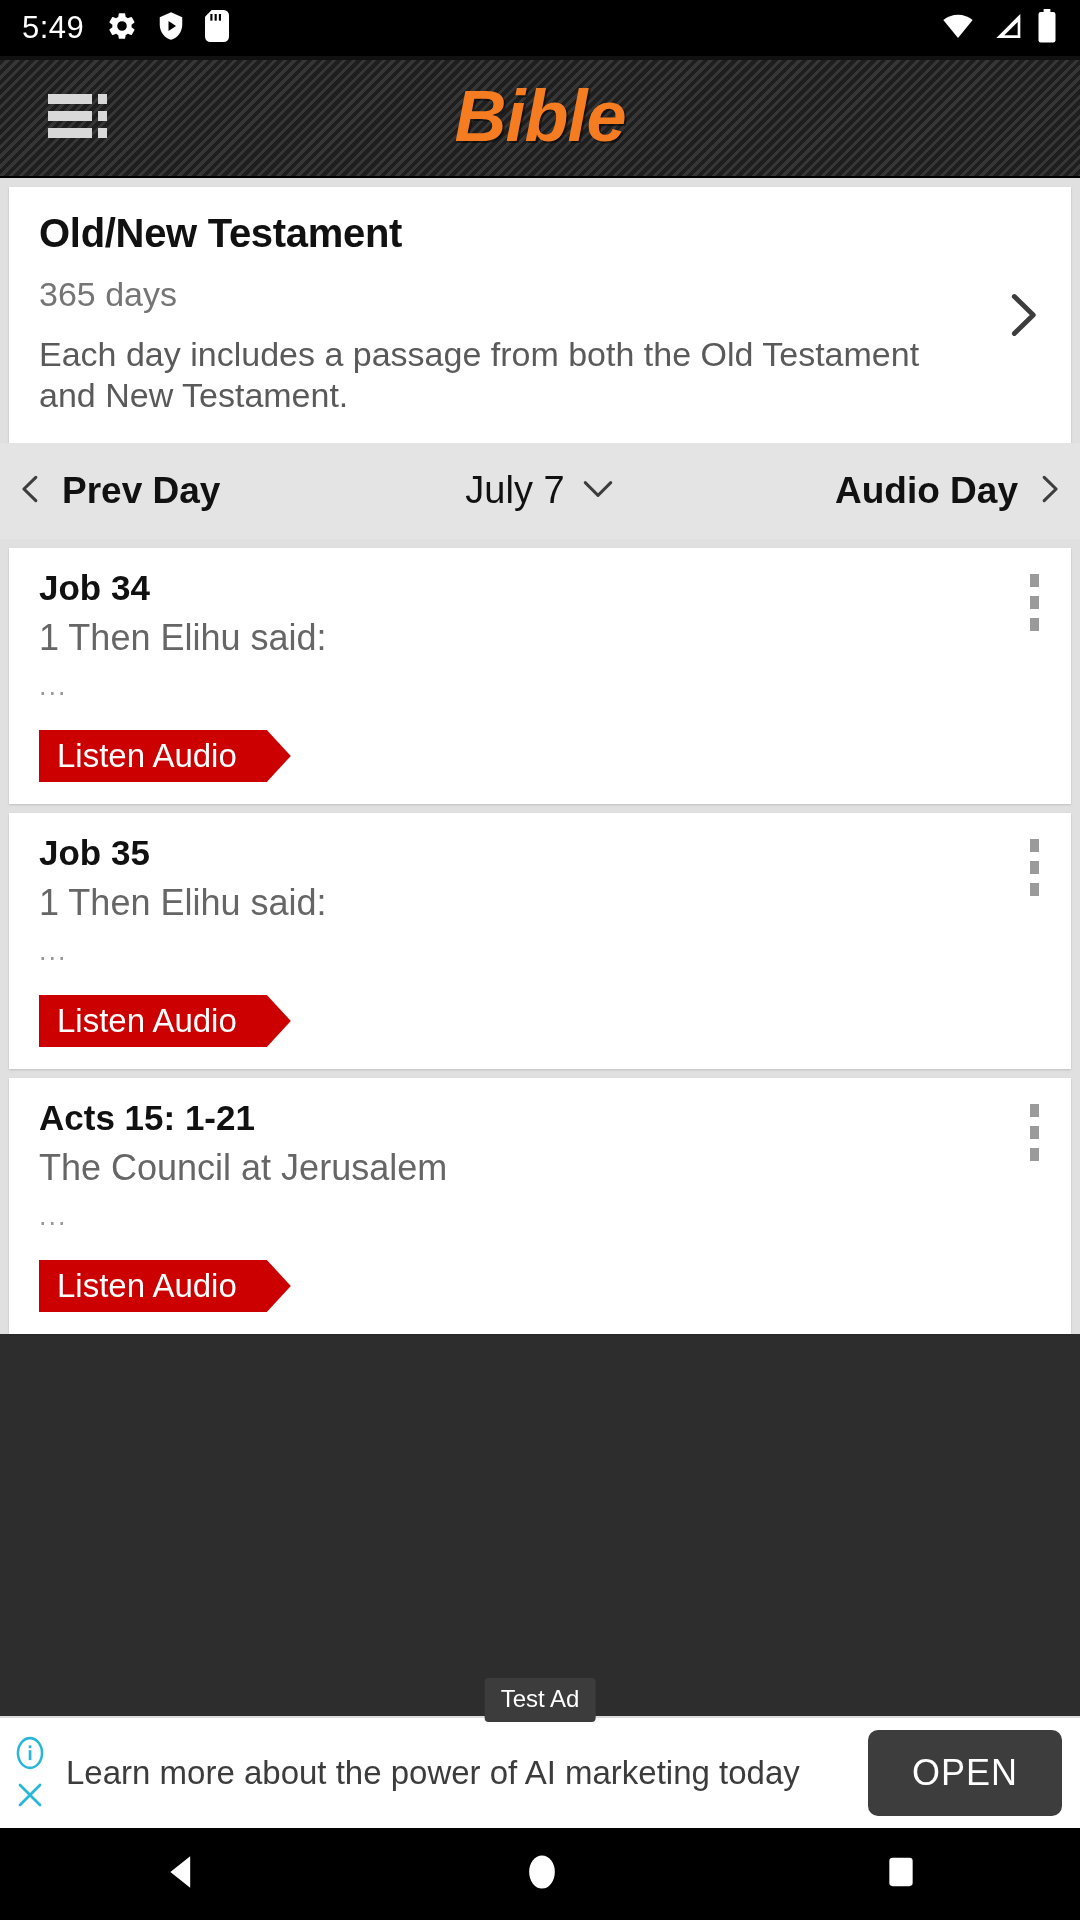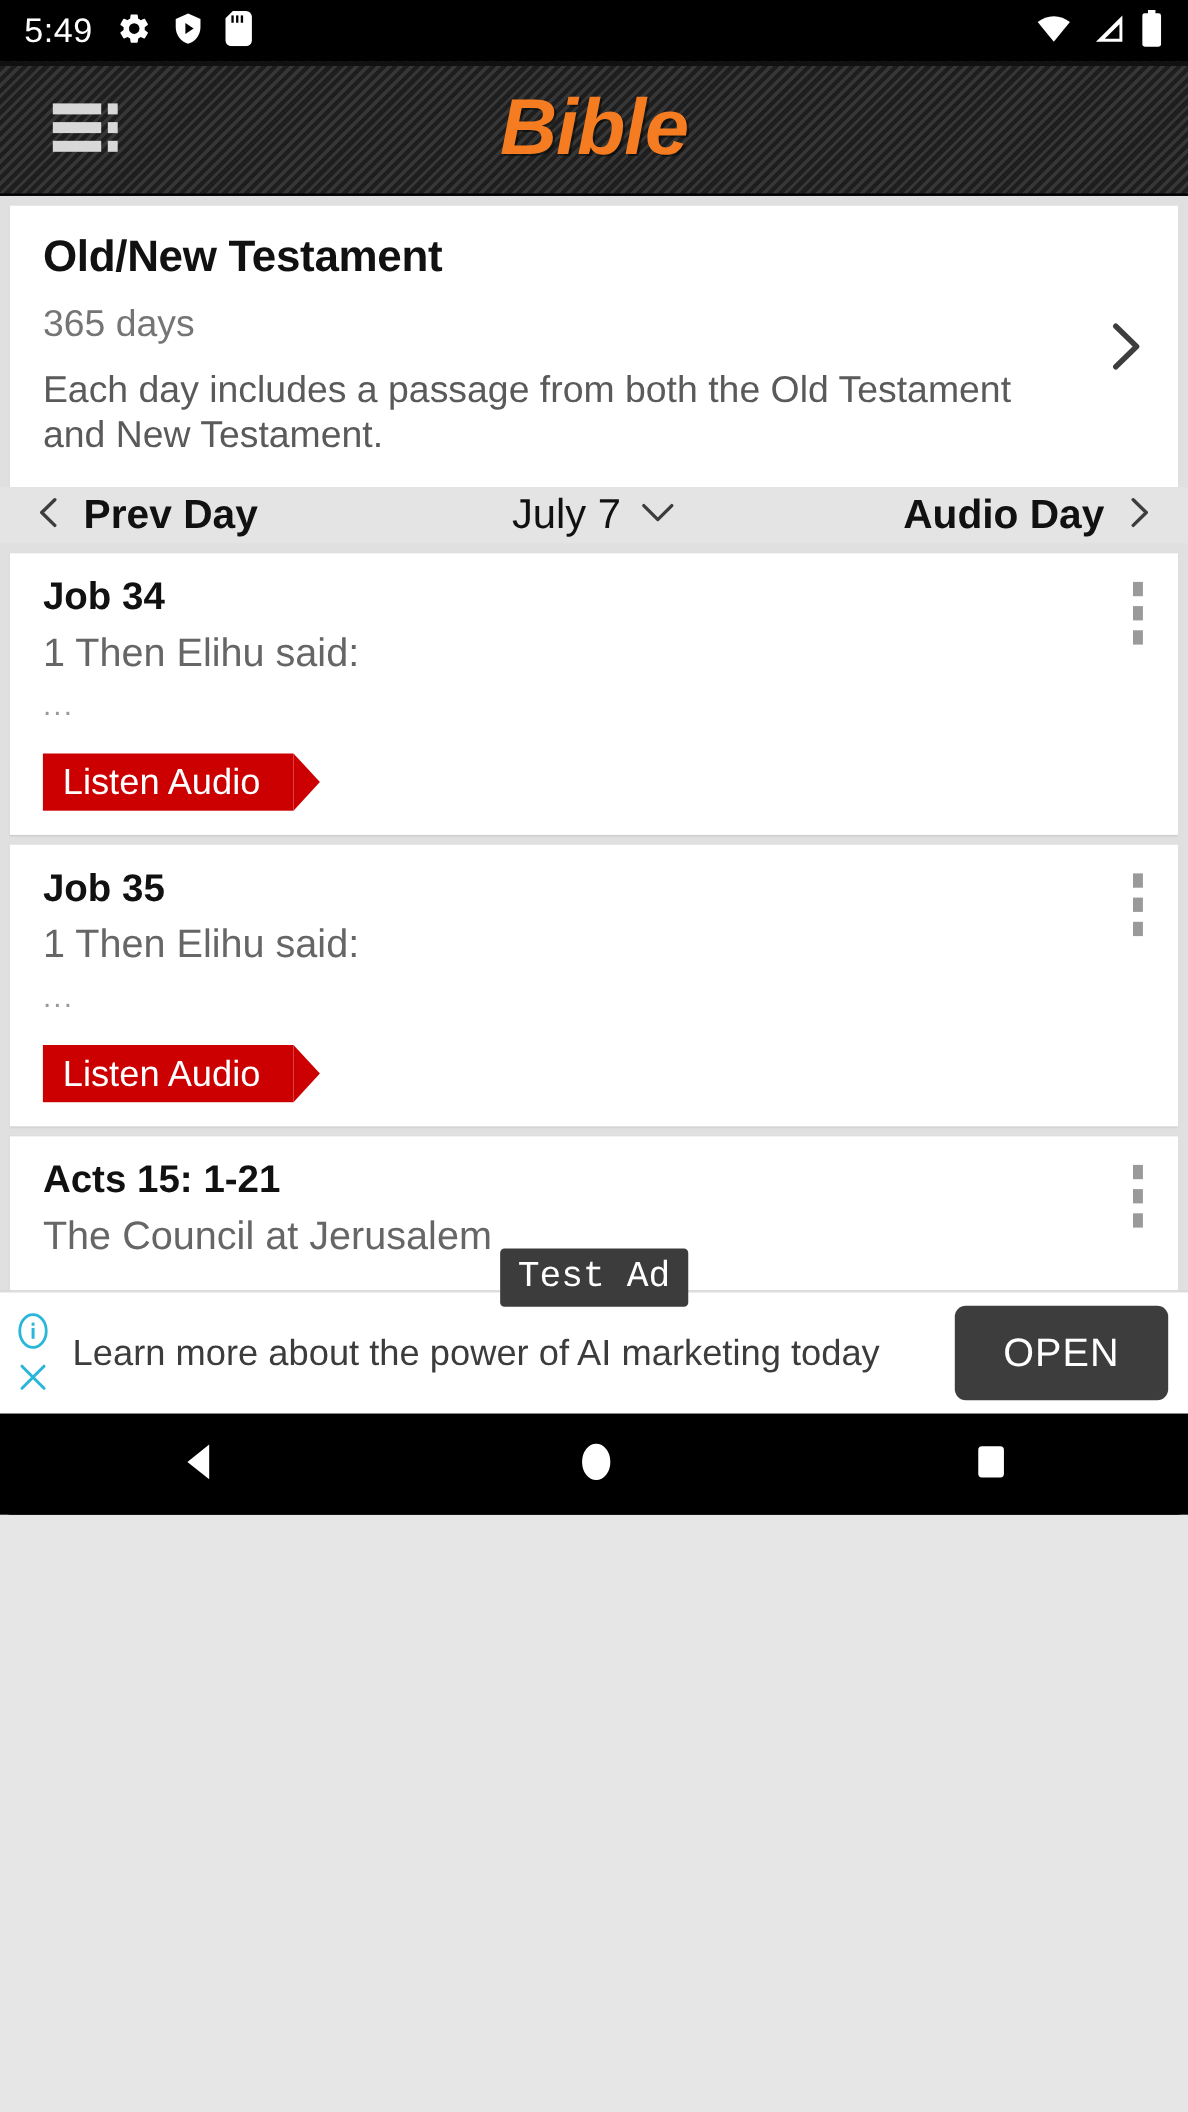--- a/index.html
+++ b/index.html
@@ -2,21 +2,21 @@
 <html><head>
 <meta charset="utf-8">
 <style>
   * { margin:0; padding:0; box-sizing:border-box; }
   html, body {
     width:1080px; height:1920px;
     background:#e6e6e6;
     font-family:"Liberation Sans", sans-serif;
     overflow:hidden;
   }
-  .phone { position:relative; width:1080px; height:1377px; display:flex; flex-direction:column; background:#0f172a;border-radius:10px; }
+  .phone { position:relative; width:1080px; height:1920px; display:flex; flex-direction:column; background:#0369a1;border-radius:10px; }
 
   
   .statusbar {
     height:56px; background:#000; color:#fff;
     display:flex; align-items:center; padding:0 22px;
     flex:0 0 56px;
   }
   .sb-time { font-size:31px; letter-spacing:0.5px; font-weight:400; }
   .sb-left-icons { display:flex; align-items:center; gap:18px; margin-left:22px; }
   .sb-right { margin-left:auto; display:flex; align-items:center; gap:11px; }
@@ -58,21 +58,21 @@
   .plan-sub { font-size:34px; color:#757575; margin-top:19px; }
   .plan-desc { font-size:34px; color:#5a5a5a; margin-top:20px; line-height:1.22; max-width:945px; }
   .plan-chevron {
     position:absolute; right:22px; top:50%; transform:translateY(-50%);
     width:54px; height:54px; cursor:pointer;
   }
 
   
   .daynav {
     background:#e4e4e4; height:96px; display:flex; align-items:center;
-    padding:0 28px; position:relative;justify-content:space-between;
+    padding:0 14px; position:relative;justify-content:space-between;
   }
   .nav-side { display:flex; align-items:center; gap:14px; cursor:pointer; }
   .nav-label { font-size:37px; font-weight:bold; color:#111; }
   .nav-center {
     position:absolute; left:0; right:0; display:flex; justify-content:center;
     align-items:center; gap:16px; pointer-events:none;
   }
   .nav-center-inner { display:flex; align-items:center; gap:16px; pointer-events:auto; cursor:pointer; }
   .nav-date { font-size:38px; font-weight:normal; color:#111; }
   .nav-right { margin-left:auto; }
@@ -112,22 +112,22 @@
   }
   .ad-badges { display:flex; flex-direction:column; align-items:center; gap:10px; width:40px; }
   .ad-info { width:34px; height:34px; }
   .ad-close { width:30px; height:30px; }
   .ad-text {
     font-size:33px; color:#3c3c3c; line-height:1.18; margin-left:16px;
     max-width:760px;
   }
   .test-ad {
     position:absolute; left:50%; transform:translateX(-50%);
-    top:-40px; background:#3c3c3c; color:#fff; font-size:33px;
-    padding:7px 16px 9px 16px; border-radius:4px; white-space:nowrap;font-family:Liberation Mono, monospace;
+    top:-40px; background:#3c3c3c; color:#fff; font-size:24px;
+    padding:7px 16px 9px 16px; border-radius:4px; white-space:nowrap;
   }
   .open-btn {
     margin-left:auto; background:#3d3d3d; color:#fff; font-size:36px;
     padding:22px 44px; border-radius:10px; letter-spacing:1px; cursor:pointer;
   }
 
   
   .androidnav {
     flex:0 0 92px; height:92px; background:#000;
     display:flex; align-items:center; justify-content:space-around;

